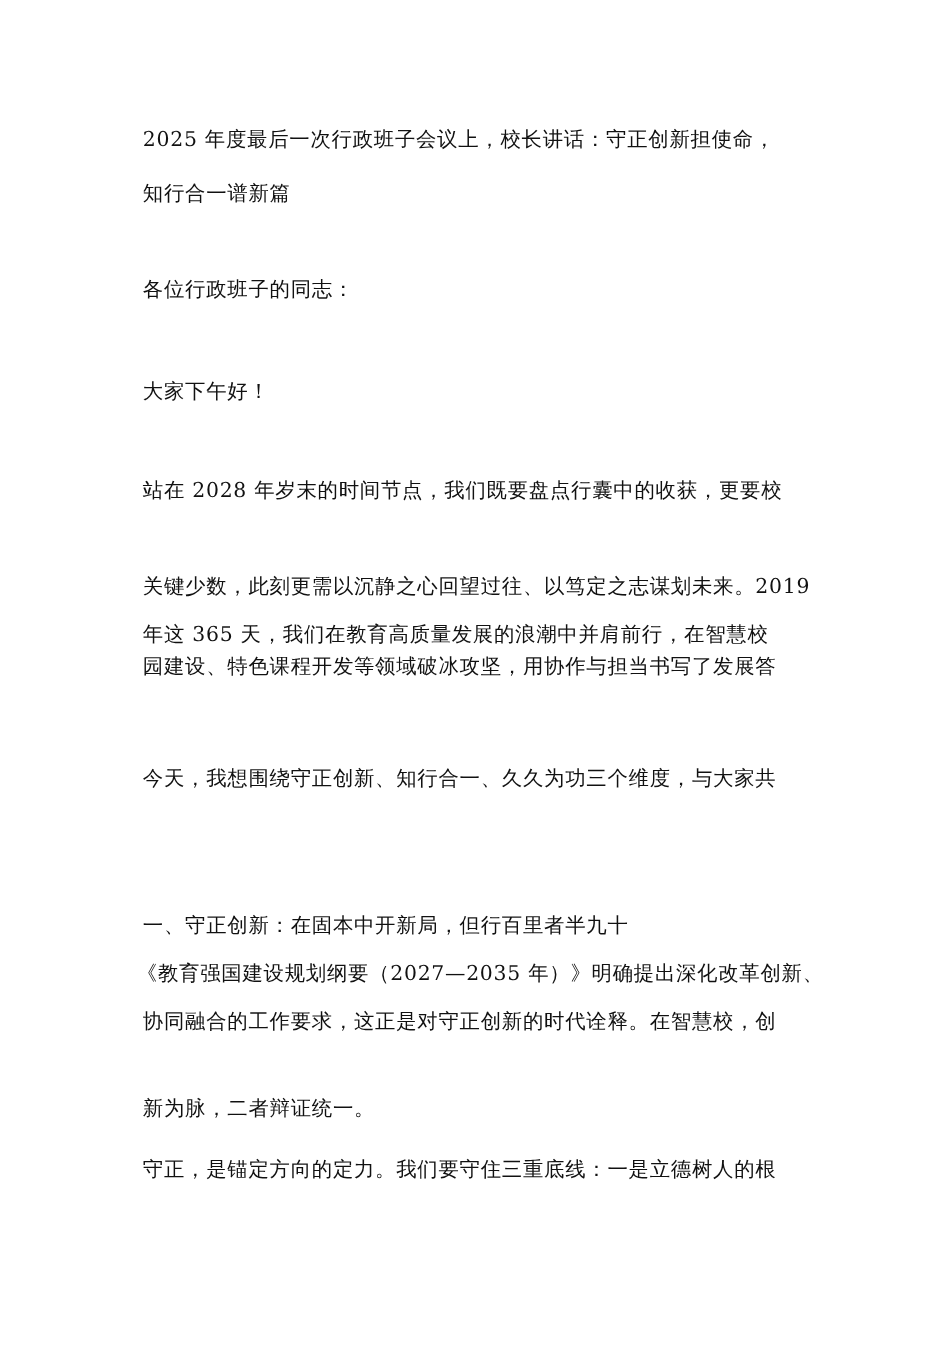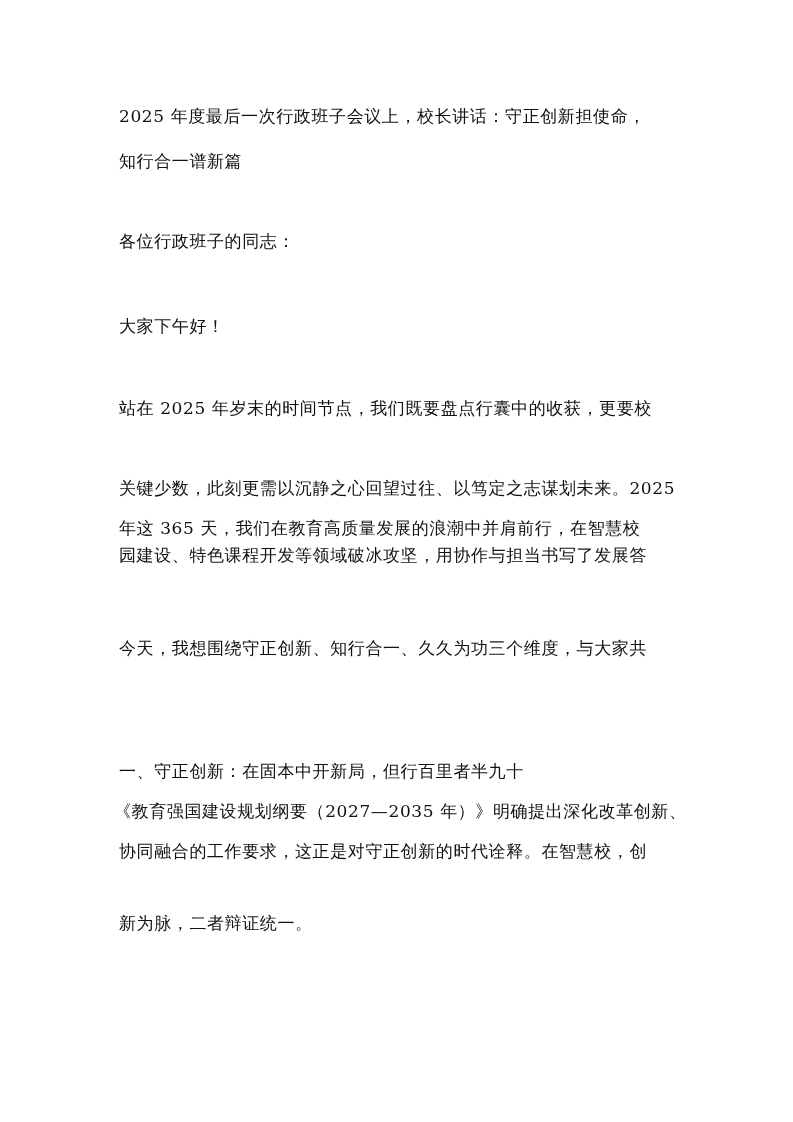--- a/index.html
+++ b/index.html
@@ -16,25 +16,26 @@
 </head>
 <body>
 
 <div class="page">
   <div class="line" style="top:105px">2025 年度最后一次行政班子会议上，校长讲话：守正创新担使命，</div>
   <div class="line" style="top:150px">知行合一谱新篇</div>
 
   <div class="line" style="top:230px">各位行政班子的同志：</div>
   <div class="line" style="top:315px">大家下午好！</div>
 
-  <div class="line" style="top:397px">站在  2025  年岁末的时间节点，我们既要盘点行囊中的收获，更要校</div>
-  <div class="line" style="top:477px">关键少数，此刻更需以沉静之心回望过往、以笃定之志谋划未来。2025</div>
+  <div class="line" style="top:397px">站在  2028  年岁末的时间节点，我们既要盘点行囊中的收获，更要校</div>
+  <div class="line" style="top:477px">关键少数，此刻更需以沉静之心回望过往、以笃定之志谋划未来。2019</div>
   <div class="line" style="top:517px">年这  365  天，我们在教育高质量发展的浪潮中并肩前行，在智慧校</div>
   <div class="line" style="top:544px">园建设、特色课程开发等领域破冰攻坚，用协作与担当书写了发展答</div>
   <div class="line" style="top:637px">今天，我想围绕守正创新、知行合一、久久为功三个维度，与大家共</div>
 
   <div class="line" style="top:760px">一、守正创新：在固本中开新局，但行百里者半九十</div>
 
   <div class="line" style="top:800px; left:114px">《教育强国建设规划纲要（2027—2035  年）》明确提出深化改革创新、</div>
   <div class="line" style="top:840px">协同融合的工作要求，这正是对守正创新的时代诠释。在智慧校，创</div>
   <div class="line" style="top:912px">新为脉，二者辩证统一。</div>
 
+  <div class="line" style="top:963px">守正，是锚定方向的定力。我们要守住三重底线：一是立德树人的根</div>
 </div>
 
 </body></html>

